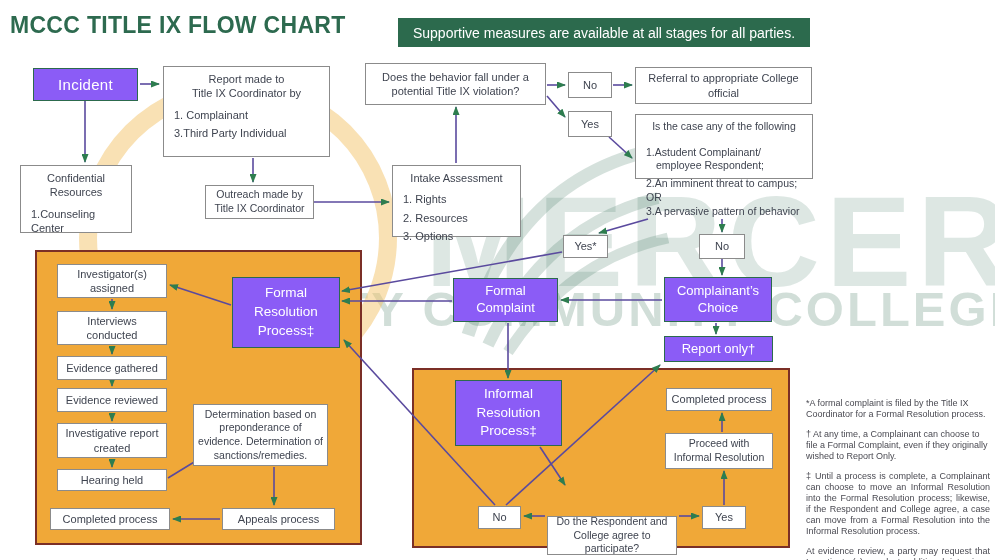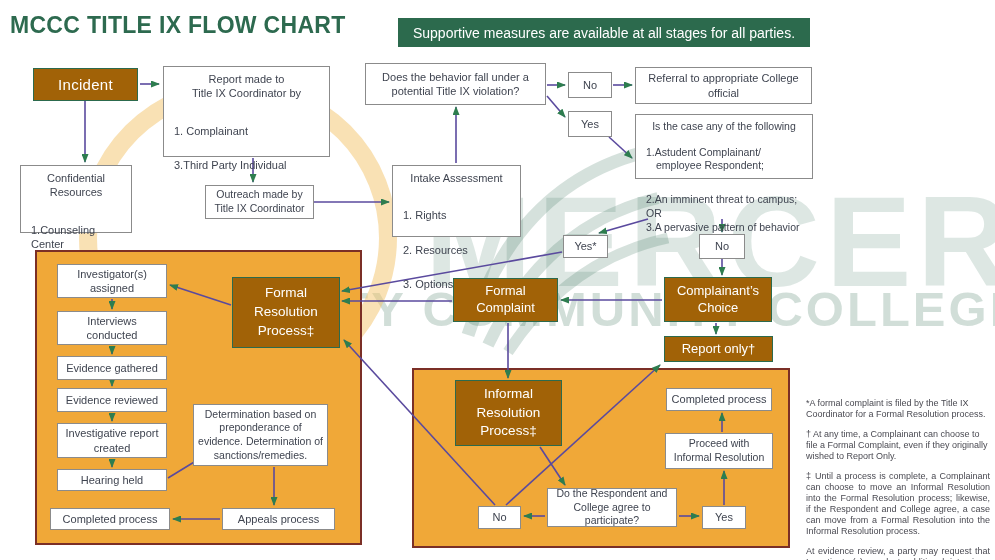--- a/index.html
+++ b/index.html
@@ -17,27 +17,27 @@
   
   #arrows { position:absolute; left:0; top:0; z-index:2; pointer-events:none; }
   #arrows line { stroke:#5a4a9e; stroke-width:1.6; }
   
   .node {
     position:absolute; z-index:3; box-sizing:border-box;
     background:#ffffff; border:1px solid #8b8b8b; color:#3f4450;
     display:flex; align-items:center; justify-content:center;
     text-align:center; font-size:11px; line-height:1.3; padding:2px 4px;
   }
-  .node.green { background:#a16207; border-color:#2c6a4d; color:#ffffff; }
+  .node.green { background:#8b5cf6; border-color:#2c6a4d; color:#ffffff; }
   .node.big { font-size:13.5px; line-height:1.4; }
   .node.mid { font-size:13px; }
   .node.incident { font-size:15px; letter-spacing:0.3px; }
   .node.list { flex-direction:column; align-items:stretch; justify-content:flex-start; text-align:left; padding:5px 6px; }
   .node.list .hdr { text-align:center; margin-bottom:3px; }
-  .node.list .itm { text-align:left; padding-left:4px; margin-top:20px; }
+  .node.list .itm { text-align:left; padding-left:4px; margin-top:4px; }
   .node.list .itm.indent { padding-left:14px; }
   .node.small { font-size:10.5px; }
   
   .page-title { position:absolute; left:10px; top:12px; z-index:3; font-size:23px; font-weight:800; color:#2d6a4f; letter-spacing:0.3px; }
   .banner { position:absolute; left:398px; top:18px; width:412px; height:29px; z-index:3;
     background:#2c6a4d; color:#ffffff; font-size:14px;
     display:flex; align-items:center; justify-content:center; }
   
   .footnotes { position:absolute; left:806px; top:398px; width:184px; z-index:3;
     font-size:9px; line-height:1.22; color:#4a4a52; }
@@ -163,21 +163,21 @@
   <div class="node" style="left:50px;top:508px;width:120px;height:22px">Completed process</div>
 
   <div class="node green big" style="left:232px;top:277px;width:108px;height:71px">Formal Resolution Process‡</div>
 
   <div class="node small" style="left:193px;top:404px;width:135px;height:62px">Determination based on preponderance of evidence. Determination of sanctions/remedies.</div>
   <div class="node" style="left:222px;top:508px;width:113px;height:22px">Appeals process</div>
 
   <div class="node green big" style="left:455px;top:380px;width:107px;height:66px">Informal Resolution Process‡</div>
   <div class="node" style="left:666px;top:388px;width:106px;height:23px">Completed process</div>
   <div class="node small" style="left:665px;top:433px;width:108px;height:36px">Proceed with Informal Resolution</div>
-  <div class="node small" style="left:547px;top:488px;width:130px;height:39px">Do the Respondent and College agree to participate?</div>
+  <div class="node small" style="left:547px;top:516px;width:130px;height:39px">Do the Respondent and College agree to participate?</div>
   <div class="node" style="left:478px;top:506px;width:43px;height:23px">No</div>
   <div class="node" style="left:702px;top:506px;width:44px;height:23px">Yes</div>
 
   <div class="footnotes">
     <p>*A formal complaint is filed by the Title IX Coordinator for a Formal Resolution process.</p>
     <p>† At any time, a Complainant can choose to file a Formal Complaint, even if they originally wished to Report Only.</p>
     <p class="just">‡  Until a process is complete, a Complainant can choose to move an Informal Resolution into the Formal Resolution process; likewise, if the Respondent and College agree, a case can move from a Formal Resolution into the Informal Resolution process.</p>
     <p class="just">At evidence review, a party may request that Investigator(s) conduct additional interviews or gather additional evidence. The Investigator(s) determine whether this is appropriate or not.</p>
   </div>
 

